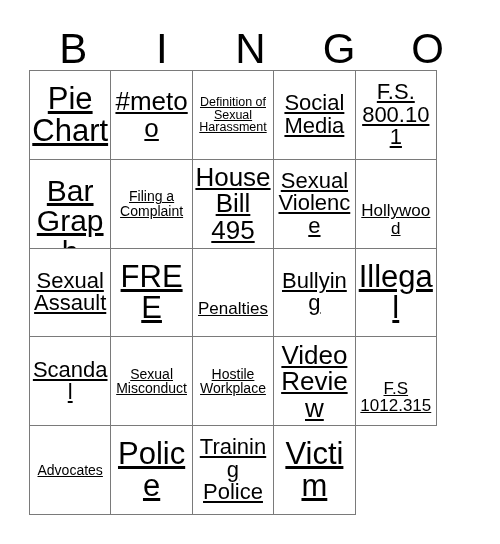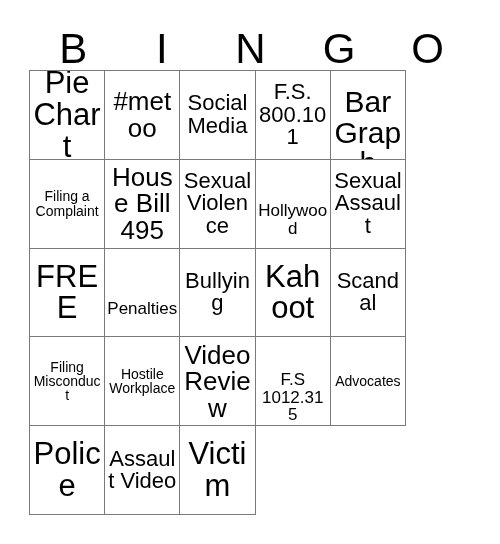--- a/index.html
+++ b/index.html
@@ -43,29 +43,30 @@
     font-weight: 400;
     letter-spacing: 0;
     color: #000000;
     line-height: 1;
   }
   
   #grid {
     position: absolute;
     left: 29px;
     top: 70px;
-    width: 377px;
+    width: 408px;
     height: 445px;
     display: grid;
     grid-template-columns: repeat(5, 1fr);
     grid-template-rows: repeat(5, 1fr);
     border-left: 1px solid #7a7a7a;
     border-top: 1px solid #7a7a7a;
     box-sizing: border-box;
     background: #ffffff;
+    text-decoration: underline;
   }
   .cell {
     border-right: 1px solid #7a7a7a;
     border-bottom: 1px solid #7a7a7a;
     box-sizing: border-box;
     display: flex;
     align-items: center;
     justify-content: center;
     overflow: hidden;
     padding: 1px 2px;
@@ -112,20 +113,23 @@
     </div>
 
   <div id="grid">
       <div class="cell">
         <span class="cell-text sz-xl">Pie Chart</span>
       </div>
       <div class="cell">
         <span class="cell-text sz-lg">#metoo</span>
       </div>
       <div class="cell">
+        <span class="cell-text sz-xxs">Definition of Sexual Harassment</span>
+      </div>
+      <div class="cell">
         <span class="cell-text sz-xl" style="font-size: 22px;">Social Media</span>
       </div>
       <div class="cell">
         <span class="cell-text sz-md">F.S. 800.101</span>
       </div>
       <div class="cell">
         <span class="cell-text sz-xl" style="font-size: 30px; margin-top: 36px;">Bar Graph</span>
       </div>
       <div class="cell">
         <span class="cell-text sz-xs">Filing a Complaint</span>
@@ -145,44 +149,44 @@
       <div class="cell">
         <span class="cell-text sz-xl">FREE</span>
       </div>
       <div class="cell">
         <span class="cell-text sz-sm">Penalties</span>
       </div>
       <div class="cell">
         <span class="cell-text sz-md">Bullying</span>
       </div>
       <div class="cell">
-        <span class="cell-text sz-xl">Kahoot</span>
+        <span class="cell-text sz-xl">Illegal</span>
       </div>
       <div class="cell">
         <span class="cell-text sz-md">Scandal</span>
       </div>
       <div class="cell">
-        <span class="cell-text sz-xs">Filing Misconduct</span>
+        <span class="cell-text sz-xs">Sexual Misconduct</span>
       </div>
       <div class="cell">
         <span class="cell-text sz-xs">Hostile Workplace</span>
       </div>
       <div class="cell">
         <span class="cell-text sz-lg">Video Review</span>
       </div>
       <div class="cell">
         <span class="cell-text sz-sm">F.S 1012.315</span>
       </div>
       <div class="cell">
         <span class="cell-text sz-xs">Advocates</span>
       </div>
       <div class="cell">
         <span class="cell-text sz-xl">Police</span>
       </div>
       <div class="cell">
-        <span class="cell-text sz-md">Assault Video</span>
+        <span class="cell-text sz-md">Training Police</span>
       </div>
       <div class="cell">
         <span class="cell-text sz-xl">Victim</span>
       </div>
     </div>
 
 </div>
 
 </body></html>

